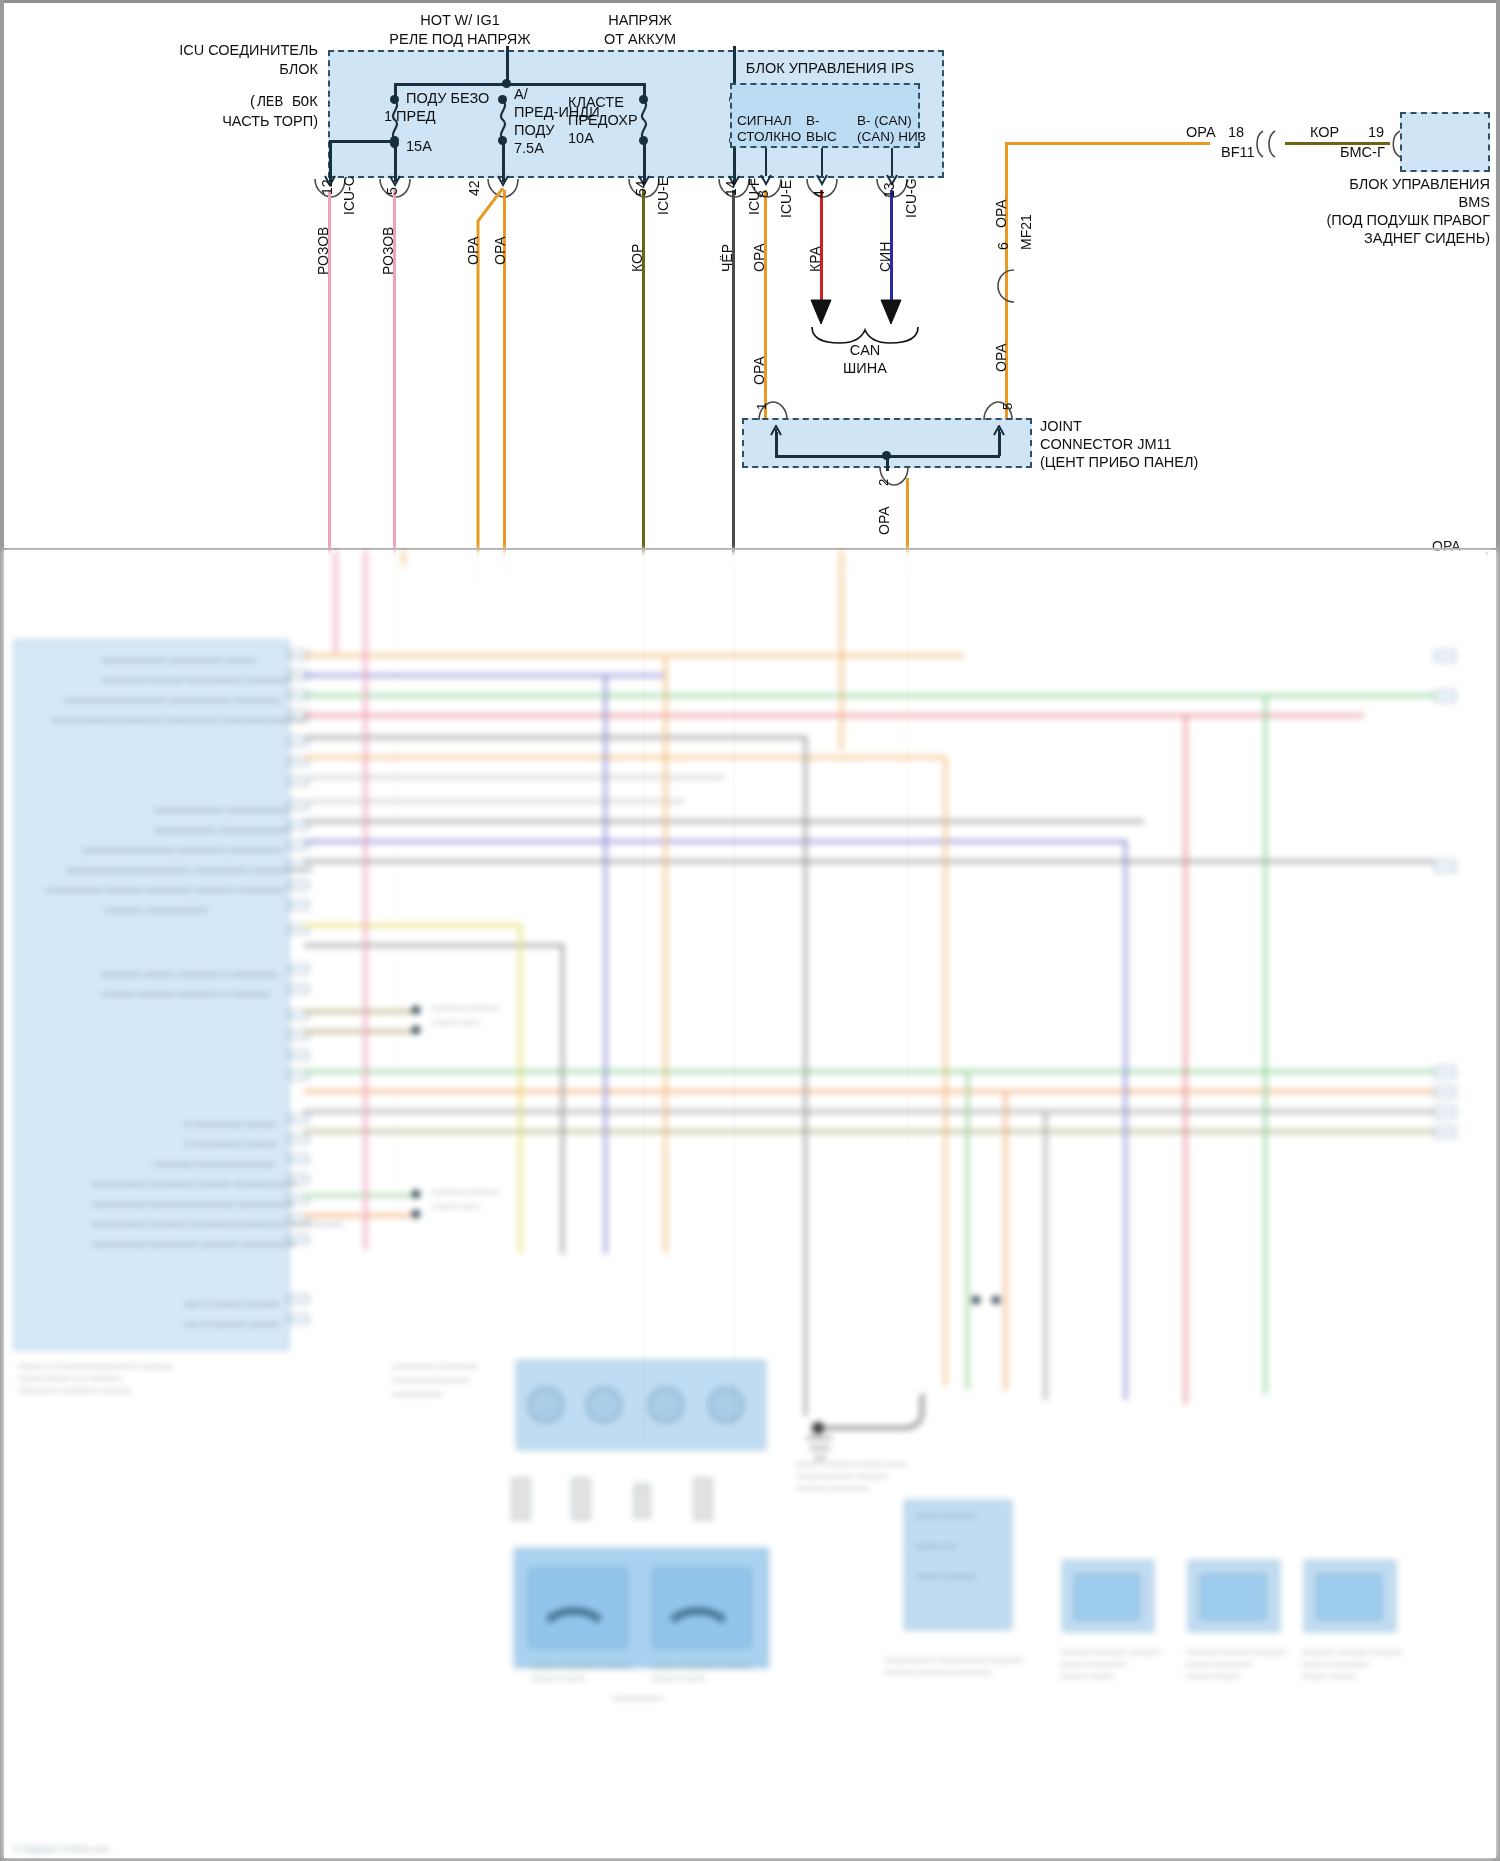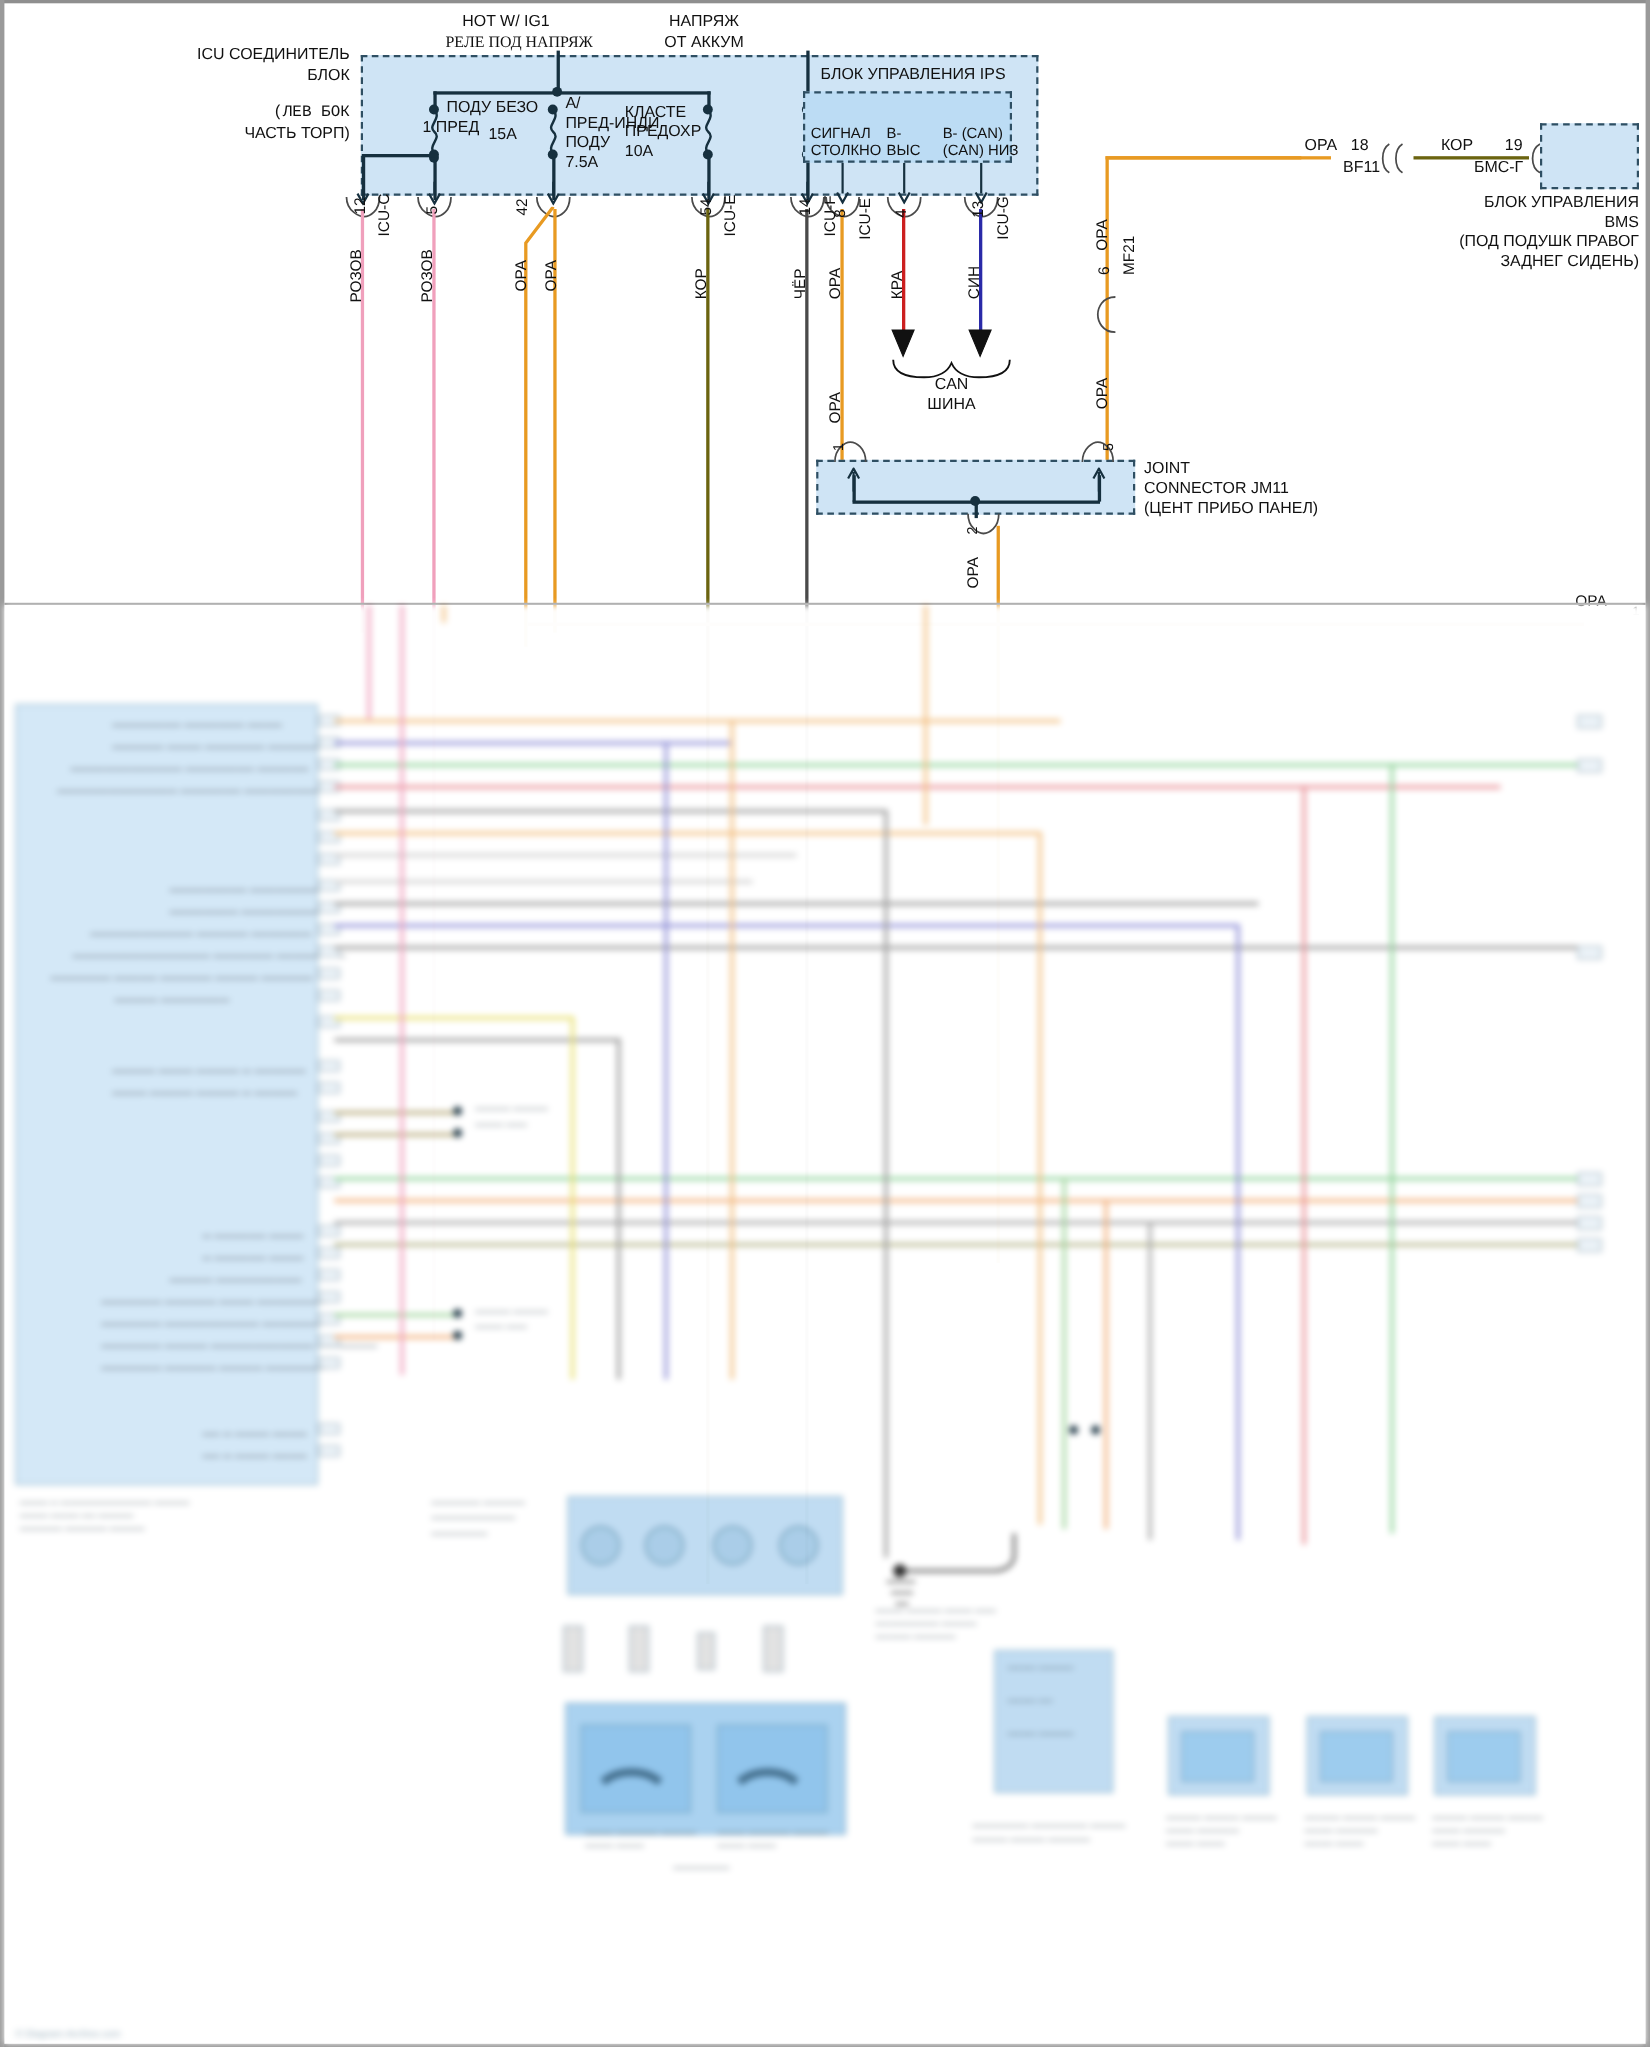--- a/index.html
+++ b/index.html
@@ -106,21 +106,21 @@
 <body>
 
 <div id="page">
 
   <div class="frame-top"></div>
   <div class="frame-bot"></div>
   <div class="frame-left"></div>
   <div class="frame-right"></div>
 
   <div class="lbl lbl-c" style="left:360px;top:12px;width:200px;font-weight:normal;">HOT W/ IG1</div>
-  <div class="lbl lbl-c" style="left:342px;top:31px;width:260px;font-family:Liberation Serif, serif;">РЕЛЕ ПОД НАПРЯЖ</div>
+  <div class="lbl lbl-c" style="left:330px;top:31px;width:260px;">РЕЛЕ ПОД НАПРЯЖ</div>
 
   <div class="lbl lbl-c" style="left:560px;top:12px;width:160px;">НАПРЯЖ</div>
   <div class="lbl lbl-c" style="left:560px;top:31px;width:160px;">ОТ АККУМ</div>
 
   <div class="box-dash" style="left:328px;top:50px;width:616px;height:128px;"></div>
 
   <div class="lbl lbl-r" style="left:100px;top:42px;width:218px;">ICU СОЕДИНИТЕЛЬ</div>
   <div class="lbl lbl-r" style="left:100px;top:61px;width:218px;">БЛОК</div>
   <div class="lbl lbl-r" style="left:100px;top:94px;width:218px;font-family:Liberation Mono, monospace;">(ЛЕВ БОК</div>
   <div class="lbl lbl-r" style="left:100px;top:113px;width:218px;">ЧАСТЬ ТОРП)</div>
@@ -135,21 +135,21 @@
   <div class="wire vwire" style="left:646px;top:0px;height:0px;background:#16303f;"></div>
   <div class="wire vwire" style="left:733px;top:46px;height:53px;background:#16303f;"></div>
 
   <div class="dot" style="left:390px;top:95px;"></div>
   <svg class="fuse" style="left:388px;top:100px;" viewBox="0 0 14 40">
     <path d="M7 0 C 14 8, 0 14, 7 20 C 14 26, 0 32, 7 40" stroke="#16303f" stroke-width="2.2" fill="none"></path>
   </svg>
   <div class="dot" style="left:390px;top:136px;"></div>
   <div class="lbl" style="left:406px;top:90px;">ПОДУ БЕЗО</div>
   <div class="lbl" style="left:384px;top:108px;">1 ПРЕД</div>
-  <div class="lbl" style="left:406px;top:114px;margin-left:38px;">15А</div>
+  <div class="lbl" style="left:406px;top:138px;">15А</div>
 
   <div class="wire vwire" style="left:394px;top:140px;height:42px;background:#16303f;"></div>
   <div class="dot" style="left:390px;top:139px;"></div>
   <div class="wire hwire" style="left:329px;top:140px;width:66px;background:#16303f;"></div>
   <div class="wire vwire" style="left:329px;top:140px;height:42px;background:#16303f;"></div>
   <svg style="position:absolute;left:322px;top:165px;width:16px;height:22px;" viewBox="0 0 16 22">
     <path d="M8 0 L8 12 M3 11 L8 20 L13 11" stroke="#16303f" stroke-width="2" fill="none"></path>
   </svg>
   <svg style="position:absolute;left:387px;top:165px;width:16px;height:22px;" viewBox="0 0 16 22">
     <path d="M8 0 L8 12 M3 11 L8 20 L13 11" stroke="#16303f" stroke-width="2" fill="none"></path>

